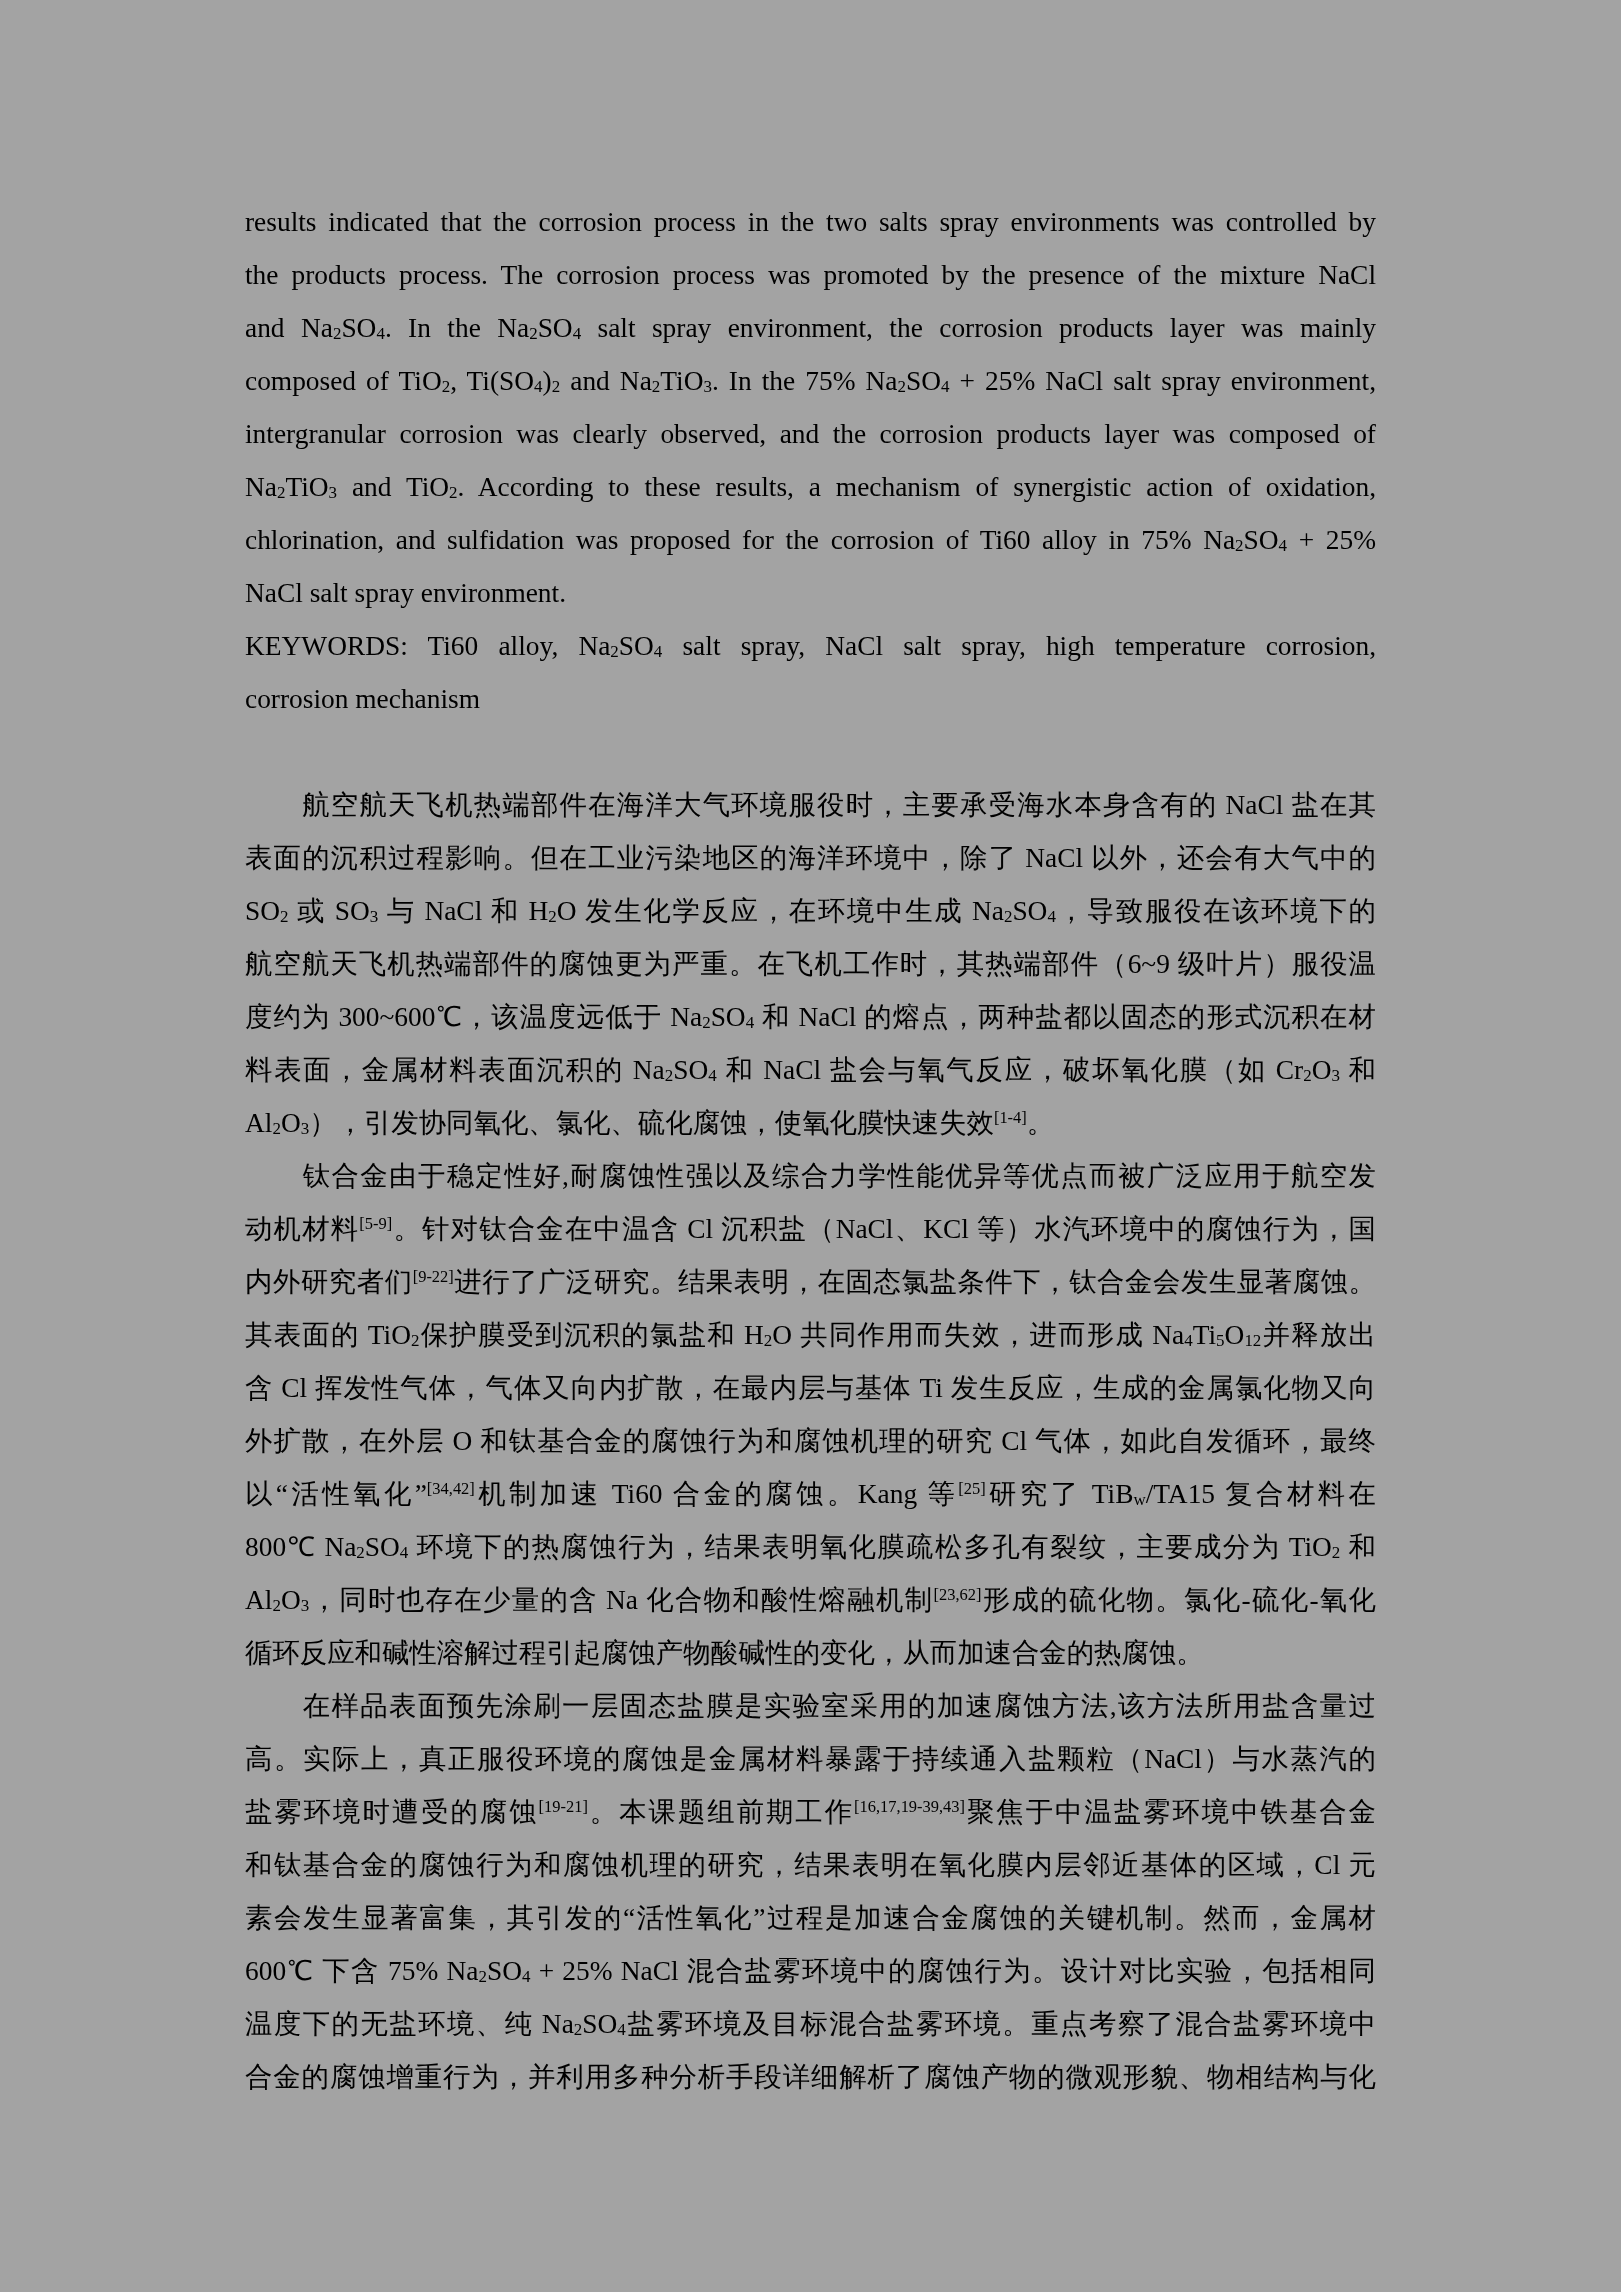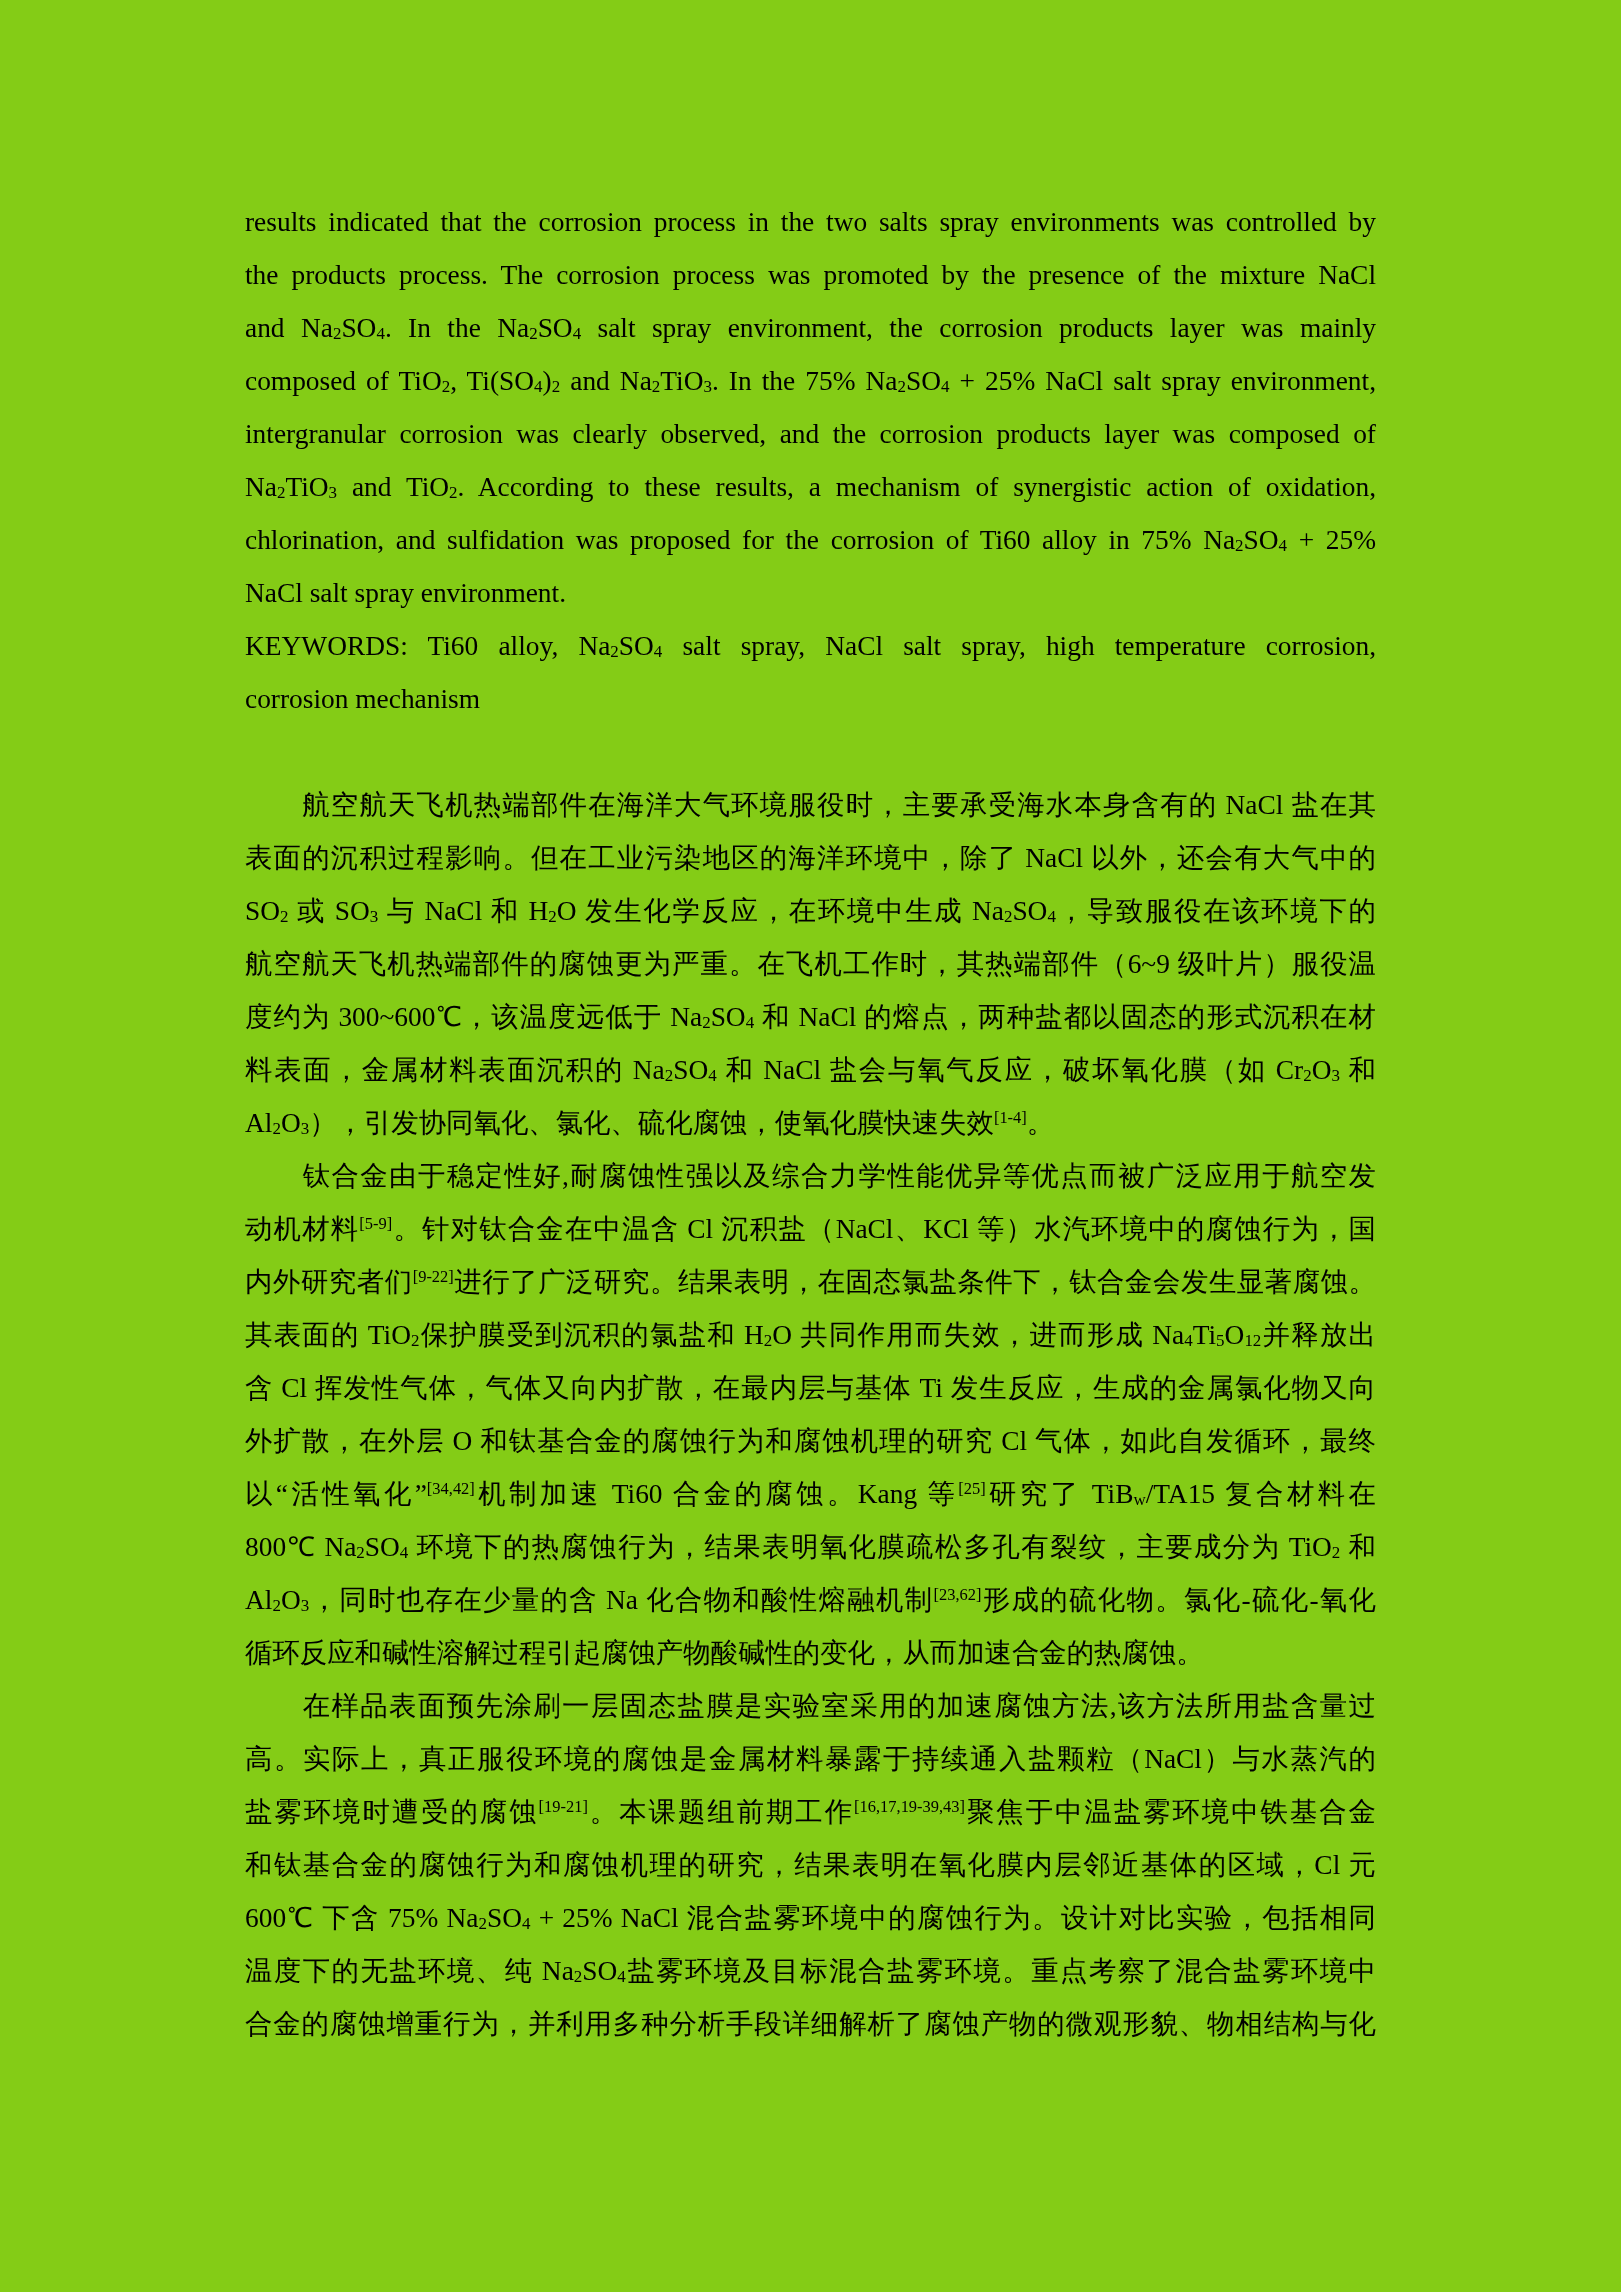--- a/index.html
+++ b/index.html
@@ -1,20 +1,20 @@
 <!DOCTYPE html>
 <html lang="zh"><head>
 <meta charset="utf-8">
 <style>
   html, body { margin: 0; padding: 0; background: #ffffff; }
   .page {
     position: relative;
     width: 1621px;
     height: 2293px;
-    background: #84cc16;
+    background: #a3a3a3;
     overflow: hidden;
   }
   .doc-body {
     position: absolute;
     left: 245px;
     top: 196px;
     width: 1131px;
     color: #000000;
     font-family: "Liberation Serif", serif;
   }
@@ -82,19 +82,20 @@
         <div class="line">以“活性氧化”<sup>[34,42]</sup>机制加速 Ti60 合金的腐蚀。Kang 等<sup>[25]</sup>研究了 TiB<sub>w</sub>/TA15 复合材料在</div>
         <div class="line">800℃ Na<sub>2</sub>SO<sub>4</sub> 环境下的热腐蚀行为，结果表明氧化膜疏松多孔有裂纹，主要成分为 TiO<sub>2</sub> 和</div>
         <div class="line">Al<sub>2</sub>O<sub>3</sub>，同时也存在少量的含 Na 化合物和酸性熔融机制<sup>[23,62]</sup>形成的硫化物。氯化-硫化-氧化</div>
         <div class="line last">循环反应和碱性溶解过程引起腐蚀产物酸碱性的变化，从而加速合金的热腐蚀。</div>
       </div>
       <div class="para" lang="zh">
         <div class="line">　　在样品表面预先涂刷一层固态盐膜是实验室采用的加速腐蚀方法,该方法所用盐含量过</div>
         <div class="line">高。实际上，真正服役环境的腐蚀是金属材料暴露于持续通入盐颗粒（NaCl）与水蒸汽的</div>
         <div class="line">盐雾环境时遭受的腐蚀<sup>[19-21]</sup>。本课题组前期工作<sup>[16,17,19-39,43]</sup>聚焦于中温盐雾环境中铁基合金</div>
         <div class="line">和钛基合金的腐蚀行为和腐蚀机理的研究，结果表明在氧化膜内层邻近基体的区域，Cl 元</div>
+        <div class="line">素会发生显著富集，其引发的“活性氧化”过程是加速合金腐蚀的关键机制。然而，金属材</div>
         <div class="line">600℃ 下含 75% Na<sub>2</sub>SO<sub>4</sub> + 25% NaCl 混合盐雾环境中的腐蚀行为。设计对比实验，包括相同</div>
         <div class="line">温度下的无盐环境、纯 Na<sub>2</sub>SO<sub>4</sub>盐雾环境及目标混合盐雾环境。重点考察了混合盐雾环境中</div>
         <div class="line">合金的腐蚀增重行为，并利用多种分析手段详细解析了腐蚀产物的微观形貌、物相结构与化</div>
       </div>
     </div>
 </div>
 
 
 </body></html>

